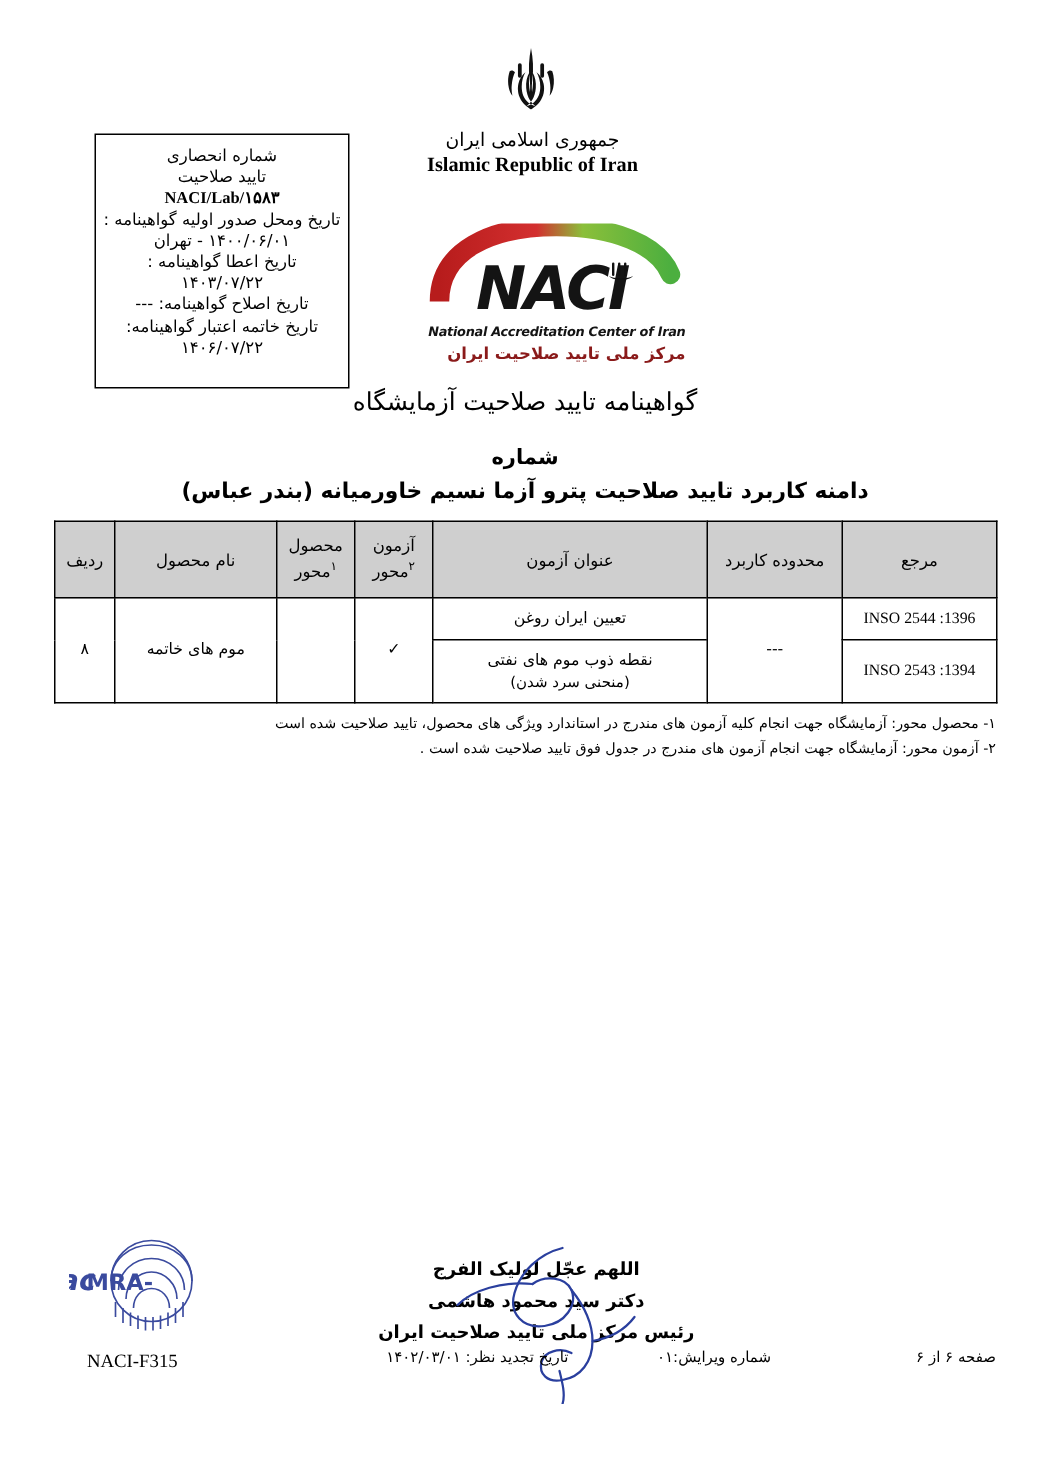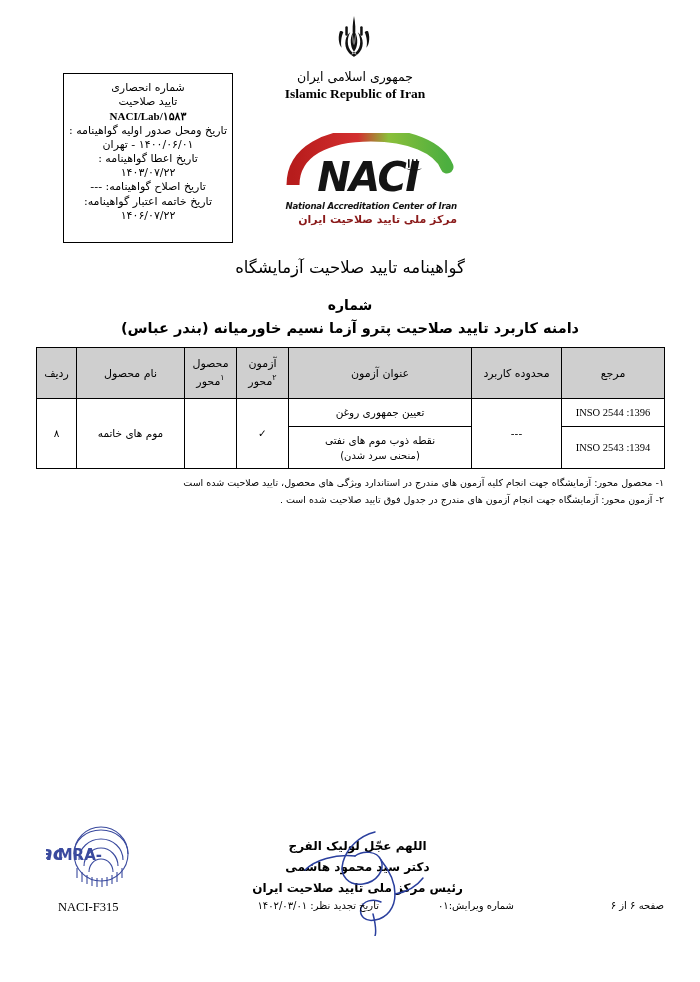--- a/index.html
+++ b/index.html
@@ -18,21 +18,21 @@
   }
   .page {
     position: relative;
     width: 700px;
     height: 982px;
   }
 
   
   .header {
     position: absolute;
-    top: 0;
+    top: 16px;
     left: 0;
     width: 691px;
     height: 250px;
   }
 
   
   .emblem {
     position: absolute;
     left: 332px;
     top: 14px;
@@ -394,21 +394,21 @@
           <span class="th-stack"><span class="th-sup">۱</span><span>محور</span></span>
         </th>
         <th>نام محصول</th>
         <th>ردیف</th>
       </tr>
     </thead>
     <tbody>
       <tr class="row-h1">
         <td class="cell-ref">INSO 2544 :1396</td>
         <td rowspan="2">---</td>
-        <td>تعیین جمهوری روغن</td>
+        <td>تعیین ایران روغن</td>
         <td rowspan="2" class="check">✓</td>
         <td rowspan="2"></td>
         <td rowspan="2">موم های خاتمه</td>
         <td rowspan="2">۸</td>
       </tr>
       <tr class="row-h2">
         <td class="cell-ref">INSO 2543 :1394</td>
         <td>
           <span>نقطه ذوب موم های نفتی</span>
           <span class="test-sub">(منحنی سرد شدن)</span>

